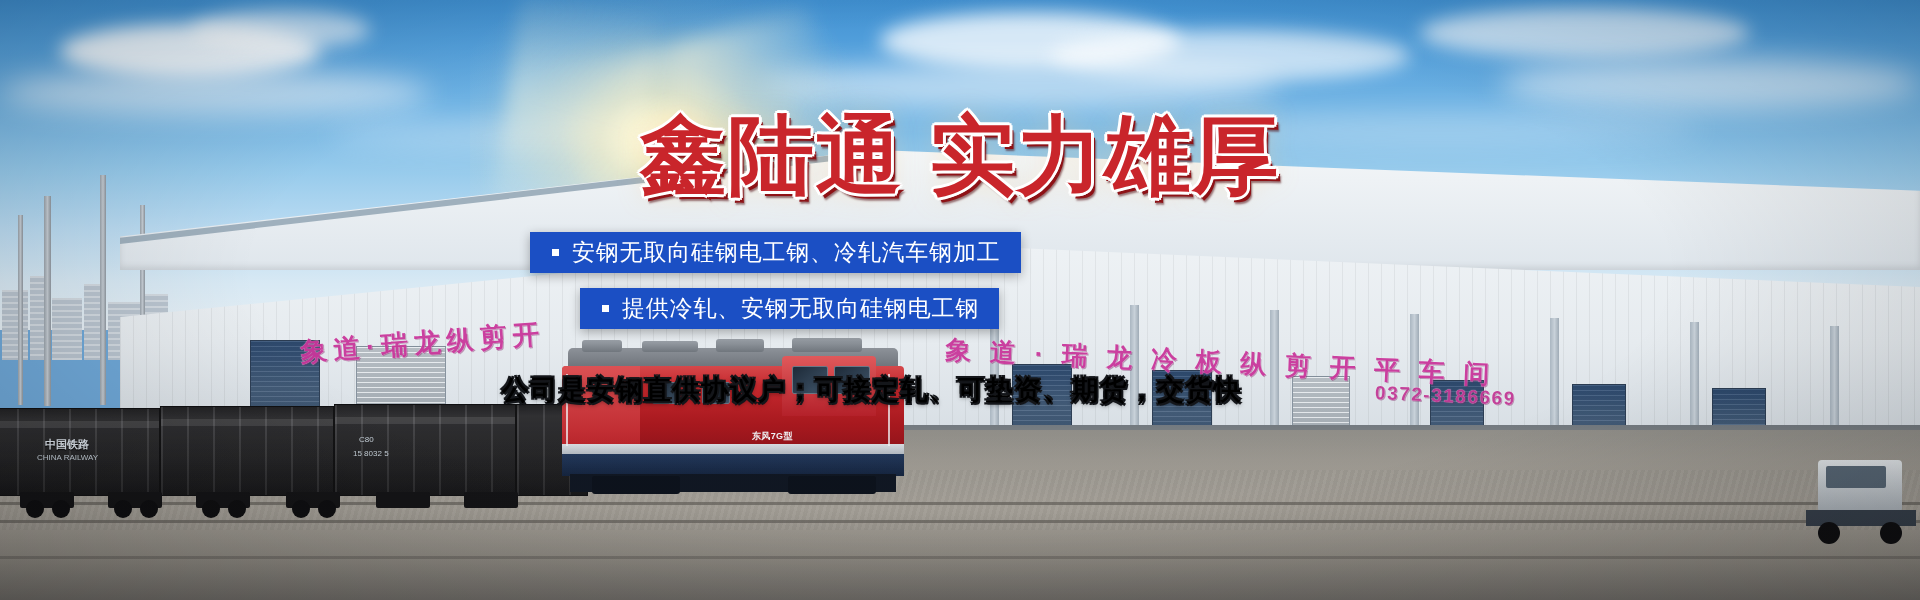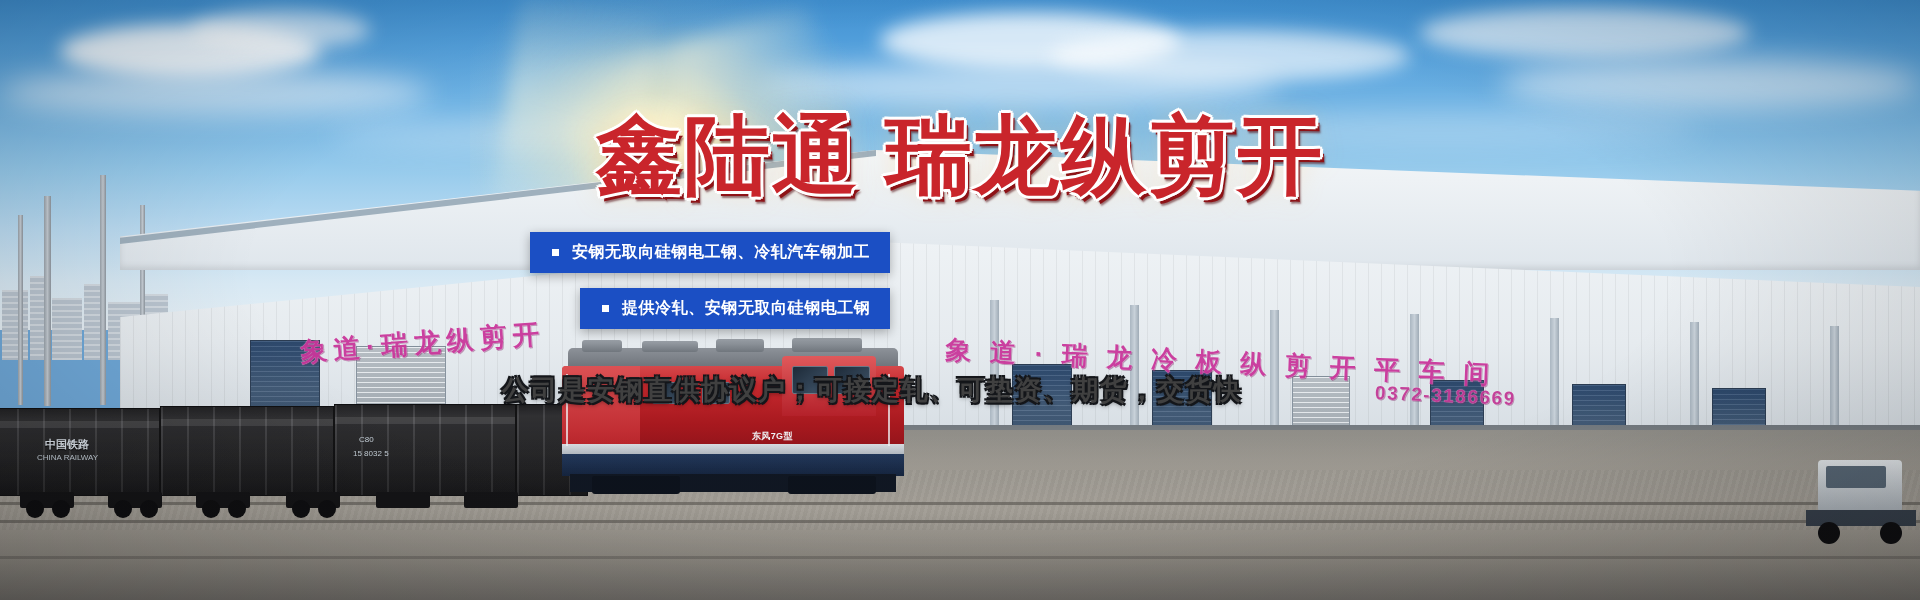--- a/index.html
+++ b/index.html
@@ -231,29 +231,29 @@
     color:#ffffff;
     display:flex;align-items:center;
     box-shadow:0 3px 10px rgba(0,0,0,.30);
   }
   .feat-1{left:530px;top:232px;height:41px;padding:0 20px 0 22px;}
   .feat-2{left:580px;top:288px;height:41px;padding:0 20px 0 22px;}
   .feat .bullet{
     width:7px;height:7px;background:#ffffff;margin-right:13px;flex:0 0 auto;
   }
   .feat .txt{
-    font-size:16px;font-weight:bold;letter-spacing:.035em;white-space:nowrap;
+    font-size:23px;font-weight:normal;letter-spacing:.035em;white-space:nowrap;
     font-family:"DejaVu Sans","Liberation Sans",sans-serif;
   }
 
   .tagline{
     position:absolute;left:0;top:372px;width:1744px;
     text-align:center;white-space:nowrap;
     font-size:27px;font-weight:bold;letter-spacing:.055em;
-    color:#404040;
+    color:#000000;
     font-family:"DejaVu Serif","Liberation Serif",serif;
     text-shadow:
       -1.6px -1.6px 0 #14161a, 1.6px -1.6px 0 #14161a,
       -1.6px  1.6px 0 #14161a, 1.6px  1.6px 0 #14161a,
        0 2px 5px rgba(0,0,0,.6);
   }
 </style>
 </head>
 <body>
 
@@ -393,21 +393,21 @@
     <div class="truck-base"></div>
     <div class="wheel" style="left:18px;top:70px;width:22px;height:22px;"></div>
     <div class="wheel" style="left:80px;top:70px;width:22px;height:22px;"></div>
   </div>
 
   <div class="fg-shadow"></div>
   <div class="vignette"></div>
 
   <div class="content">
 
-    <div class="headline"><span>鑫陆通</span><span class="gap"></span><span>瑞龙纵剪开</span></div>
+    <div class="headline"><span>鑫陆通</span><span class="gap"></span><span>实力雄厚</span></div>
 
     <div class="feat feat-1">
       <span class="bullet"></span>
       <span class="txt">安钢无取向硅钢电工钢、冷轧汽车钢加工</span>
     </div>
 
     <div class="feat feat-2">
       <span class="bullet"></span>
       <span class="txt">提供冷轧、安钢无取向硅钢电工钢</span>
     </div>

